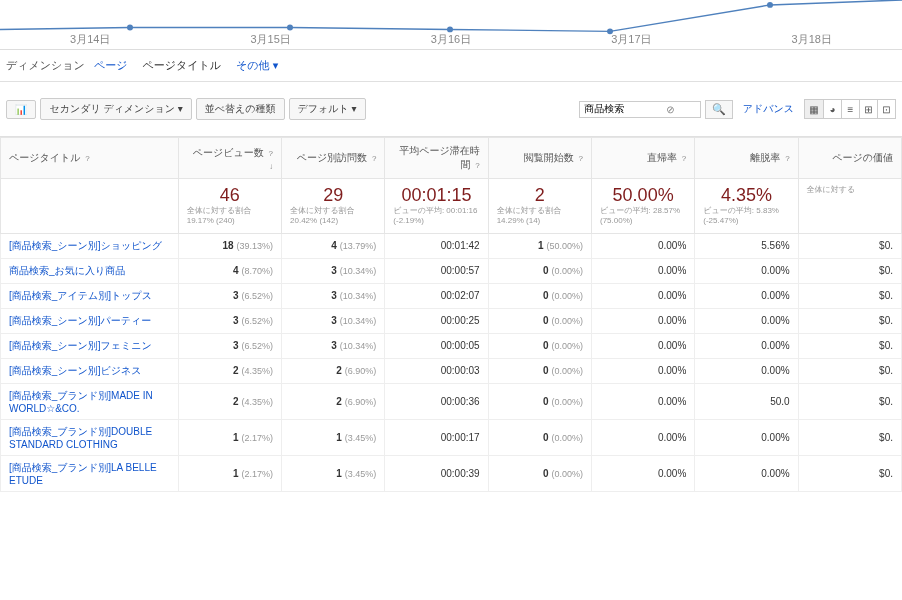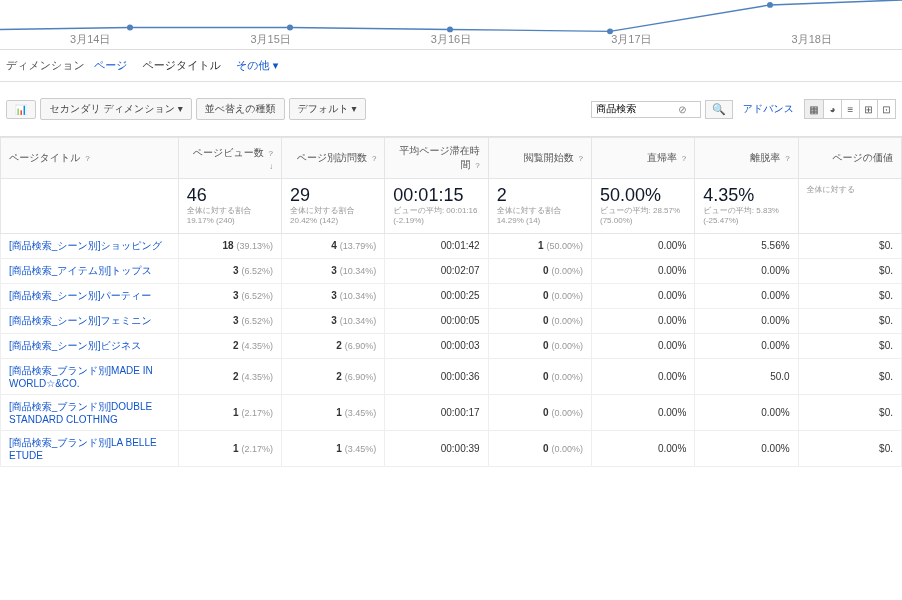--- a/index.html
+++ b/index.html
@@ -13,38 +13,38 @@
   
   .dimension-bar { padding: 8px 6px; font-size: 11px; color: #555; }
   .dimension-bar .dim-label { color: #555; }
   .dimension-bar a { color: #1155cc; text-decoration: none; margin: 0 6px; }
   .dimension-bar .active { color: #333; margin: 0 6px; }
   
   
   .toolbar { display: flex; align-items: center; padding: 4px 6px; border-top: 1px solid #e0e0e0; border-bottom: 1px solid #e0e0e0; gap: 4px; }
   .btn { border: 1px solid #ccc; background: #f7f7f7; padding: 3px 8px; font-size: 10px; border-radius: 2px; cursor: pointer; color: #444; display: inline-flex; align-items: center; gap: 4px; }
   .spacer { flex: 1; }
-  .search-box { border: 1px solid #ccc; padding: 2px 4px; font-size: 10px; width: 110px; display: inline-flex; align-items: center; }
+  .search-box { border: 1px solid #ccc; padding: 2px 4px; font-size: 10px; width: 122px; display: inline-flex; align-items: center; }
   .search-box input { border: none; outline: none; width: 80px; font-size: 10px; }
   .search-clear { color: #888; cursor: pointer; font-size: 10px; margin-left: 2px; }
   .search-btn { border: 1px solid #ccc; padding: 2px 6px; cursor: pointer; font-size: 11px; background: #f7f7f7; }
   .adv-link { color: #1155cc; font-size: 10px; margin: 16px 6px; text-decoration: none; }
   .view-btns { display: flex; border: 1px solid #ccc; }
   .view-btn { width: 18px; height: 18px; display: flex; align-items: center; justify-content: center; border-left: 1px solid #ccc; cursor: pointer; font-size: 10px; color: #555; }
   .view-btn:first-child { border-left: none; }
   .view-btn.active { background: #eee; }
   
   
   table { width: 100%; border-collapse: collapse; table-layout: fixed; }
   th { background: #fafafa; border: 1px solid #e5e5e5; padding: 6px 8px; text-align: left; font-weight: normal; font-size: 10px; color: #555; vertical-align: middle; }
   th .sort-icon { font-size: 8px; color: #888; margin-left: 2px; }
   th.num { text-align: right; }
   
   .summary-row td { border: 1px solid #e5e5e5; padding: 6px 8px; background: #fff; vertical-align: top; }
-  .summary-big { font-size: 18px; color: #0f172a; text-align: left; display: block; }
+  .summary-big { font-size: 18px; color: #7f1d1d; text-align: center; display: block; }
   .summary-sub { font-size: 8px; color: #999; text-align: left; display: block; line-height: 1.3; }
   
   td { border: 1px solid #eee; padding: 5px 8px; font-size: 10px; vertical-align: middle; }
   td.link-cell { color: #1155cc; }
   td.link-cell a { color: #1155cc; text-decoration: none; }
   td.num { text-align: right; white-space: nowrap; }
   .pct { color: #999; font-size: 9px; margin-left: 3px; }
   
   .col-title { width: 172px; }
   .col-metric { width: 100px; }
@@ -162,20 +162,30 @@
         <td class="link-cell"><a href="#">[商品検索_シーン別]ショッピング</a></td>
         <td class="num"><b>18</b><span class="pct">(39.13%)</span></td>
         <td class="num"><b>4</b><span class="pct">(13.79%)</span></td>
         <td class="num">00:01:42</td>
         <td class="num"><b>1</b><span class="pct">(50.00%)</span></td>
         <td class="num">0.00%</td>
         <td class="num">5.56%</td>
         <td class="num">$0.</td>
       </tr>
       <tr class="data-row">
+        <td class="link-cell"><a href="#">商品検索_お気に入り商品</a></td>
+        <td class="num"><b>4</b><span class="pct">(8.70%)</span></td>
+        <td class="num"><b>3</b><span class="pct">(10.34%)</span></td>
+        <td class="num">00:00:57</td>
+        <td class="num"><b>0</b><span class="pct">(0.00%)</span></td>
+        <td class="num">0.00%</td>
+        <td class="num">0.00%</td>
+        <td class="num">$0.</td>
+      </tr>
+      <tr class="data-row">
         <td class="link-cell"><a href="#">[商品検索_アイテム別]トップス</a></td>
         <td class="num"><b>3</b><span class="pct">(6.52%)</span></td>
         <td class="num"><b>3</b><span class="pct">(10.34%)</span></td>
         <td class="num">00:02:07</td>
         <td class="num"><b>0</b><span class="pct">(0.00%)</span></td>
         <td class="num">0.00%</td>
         <td class="num">0.00%</td>
         <td class="num">$0.</td>
       </tr>
       <tr class="data-row">

